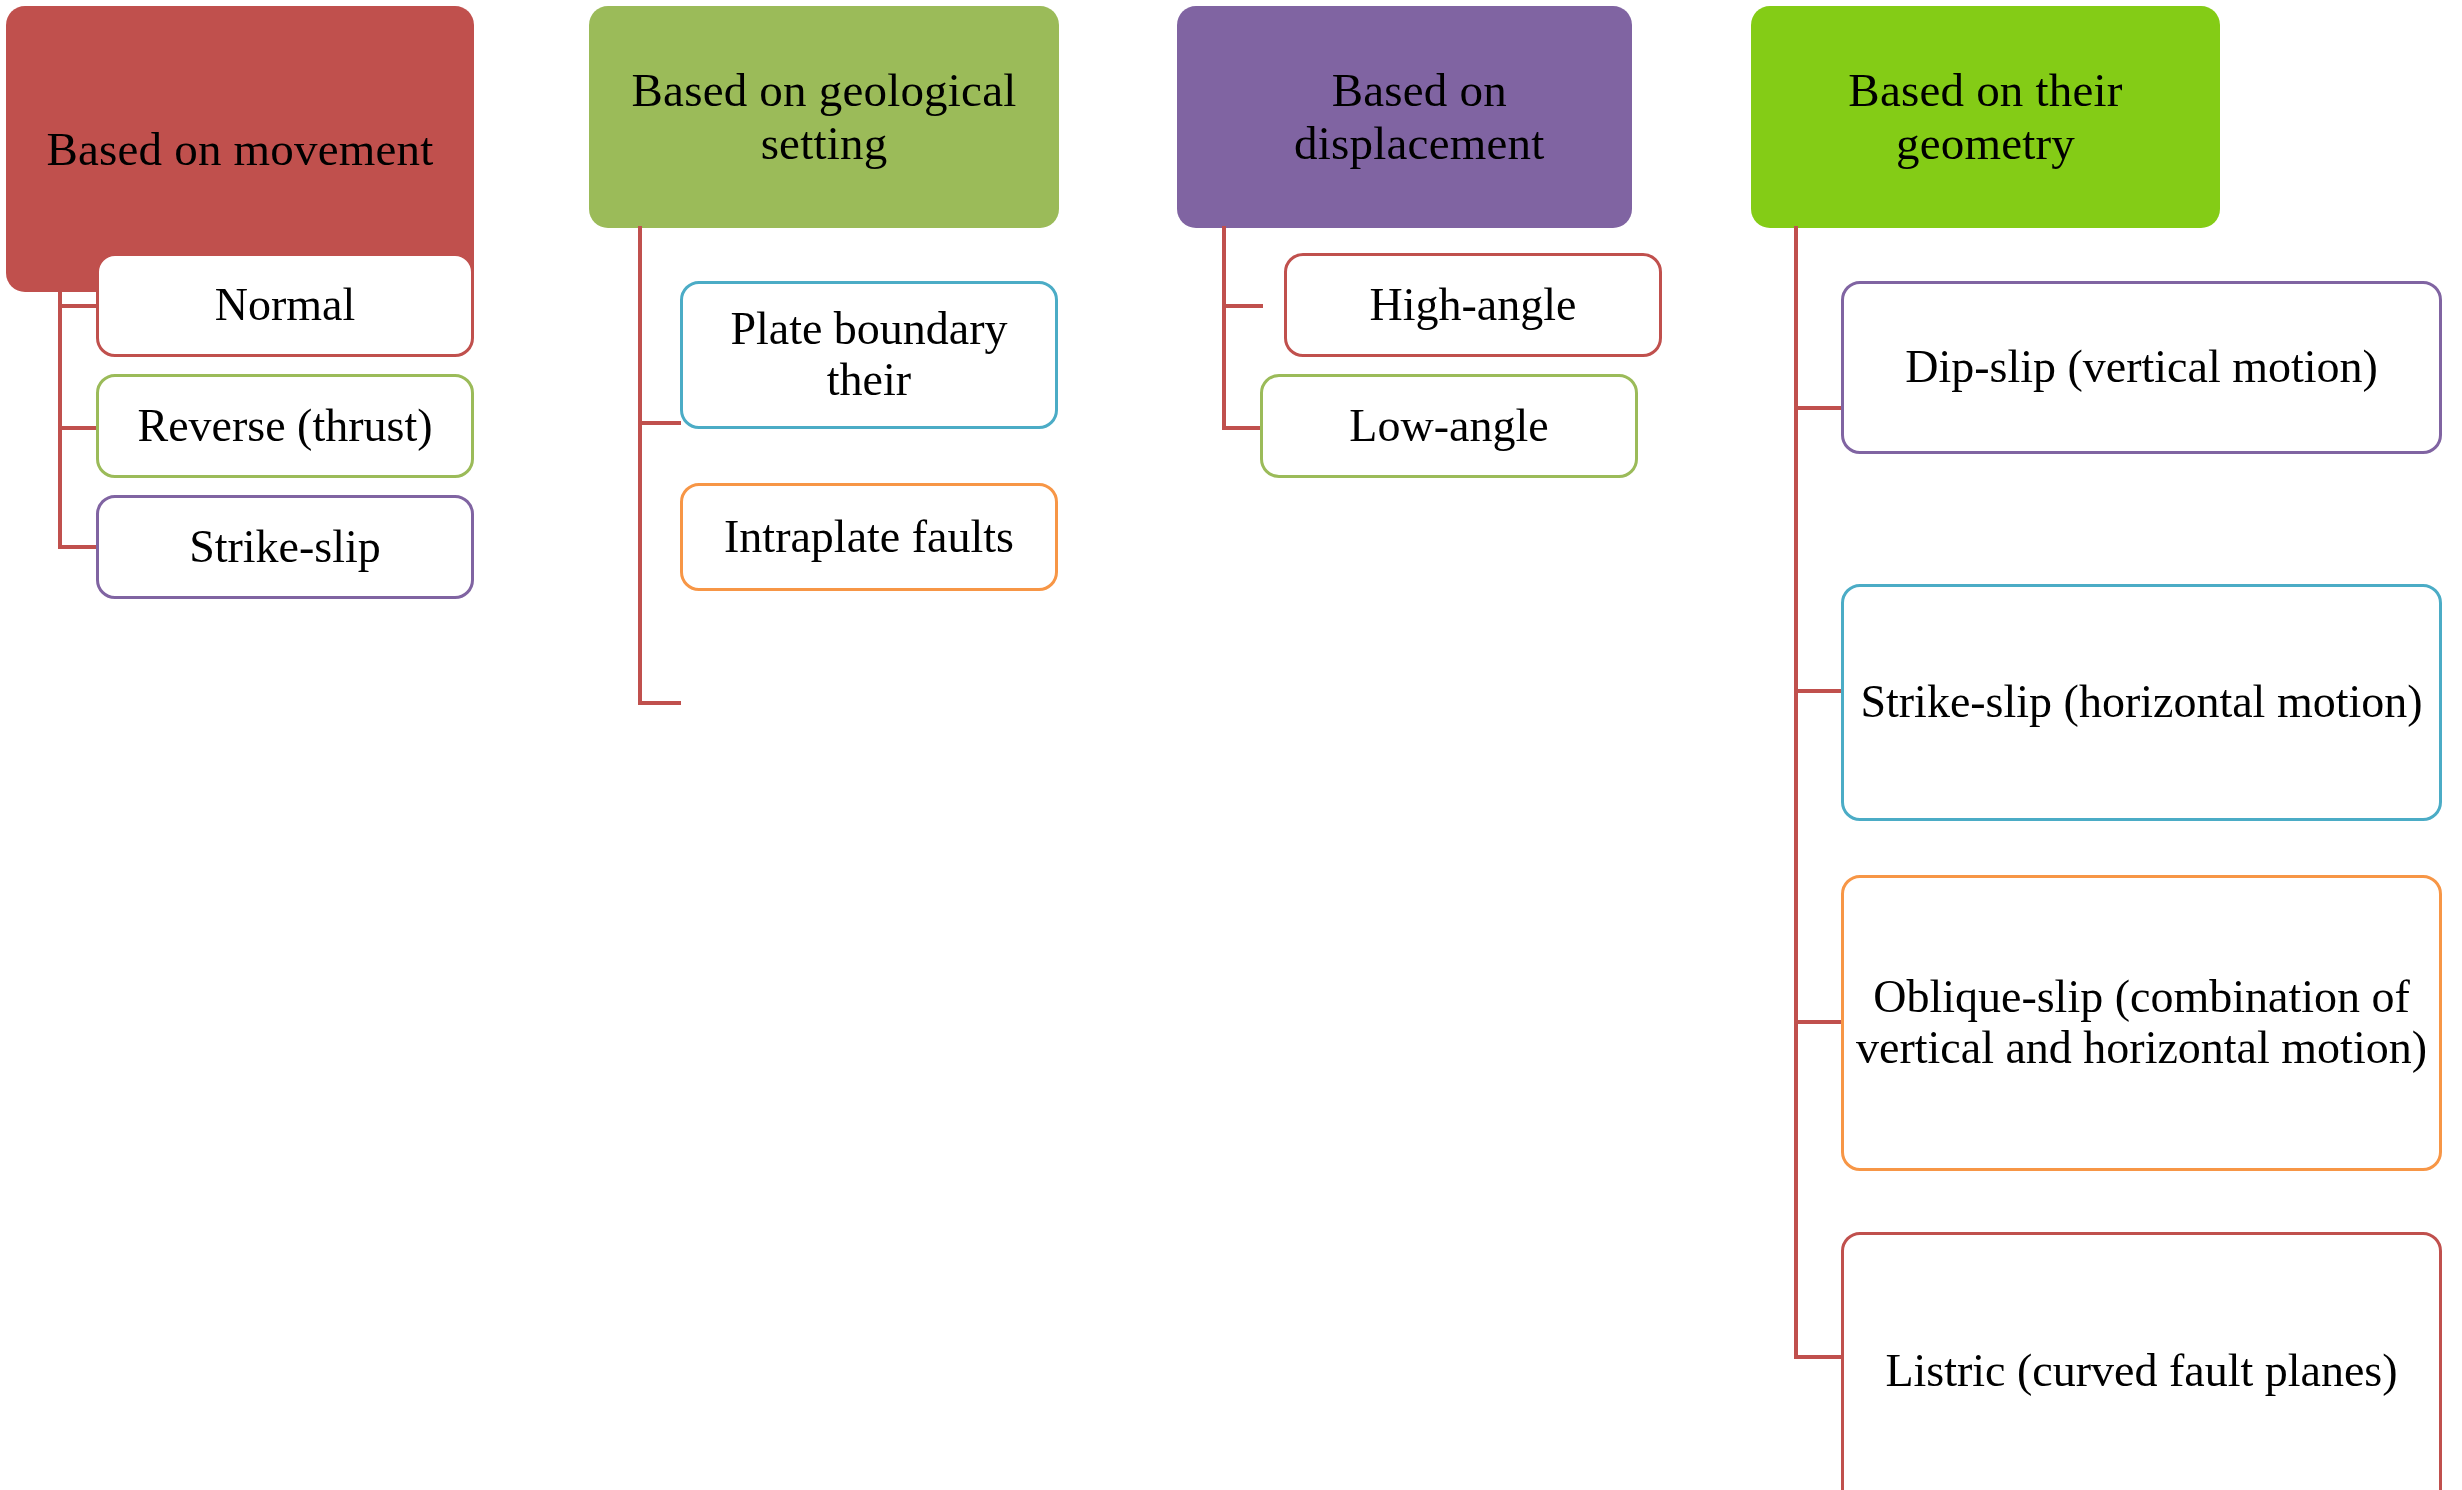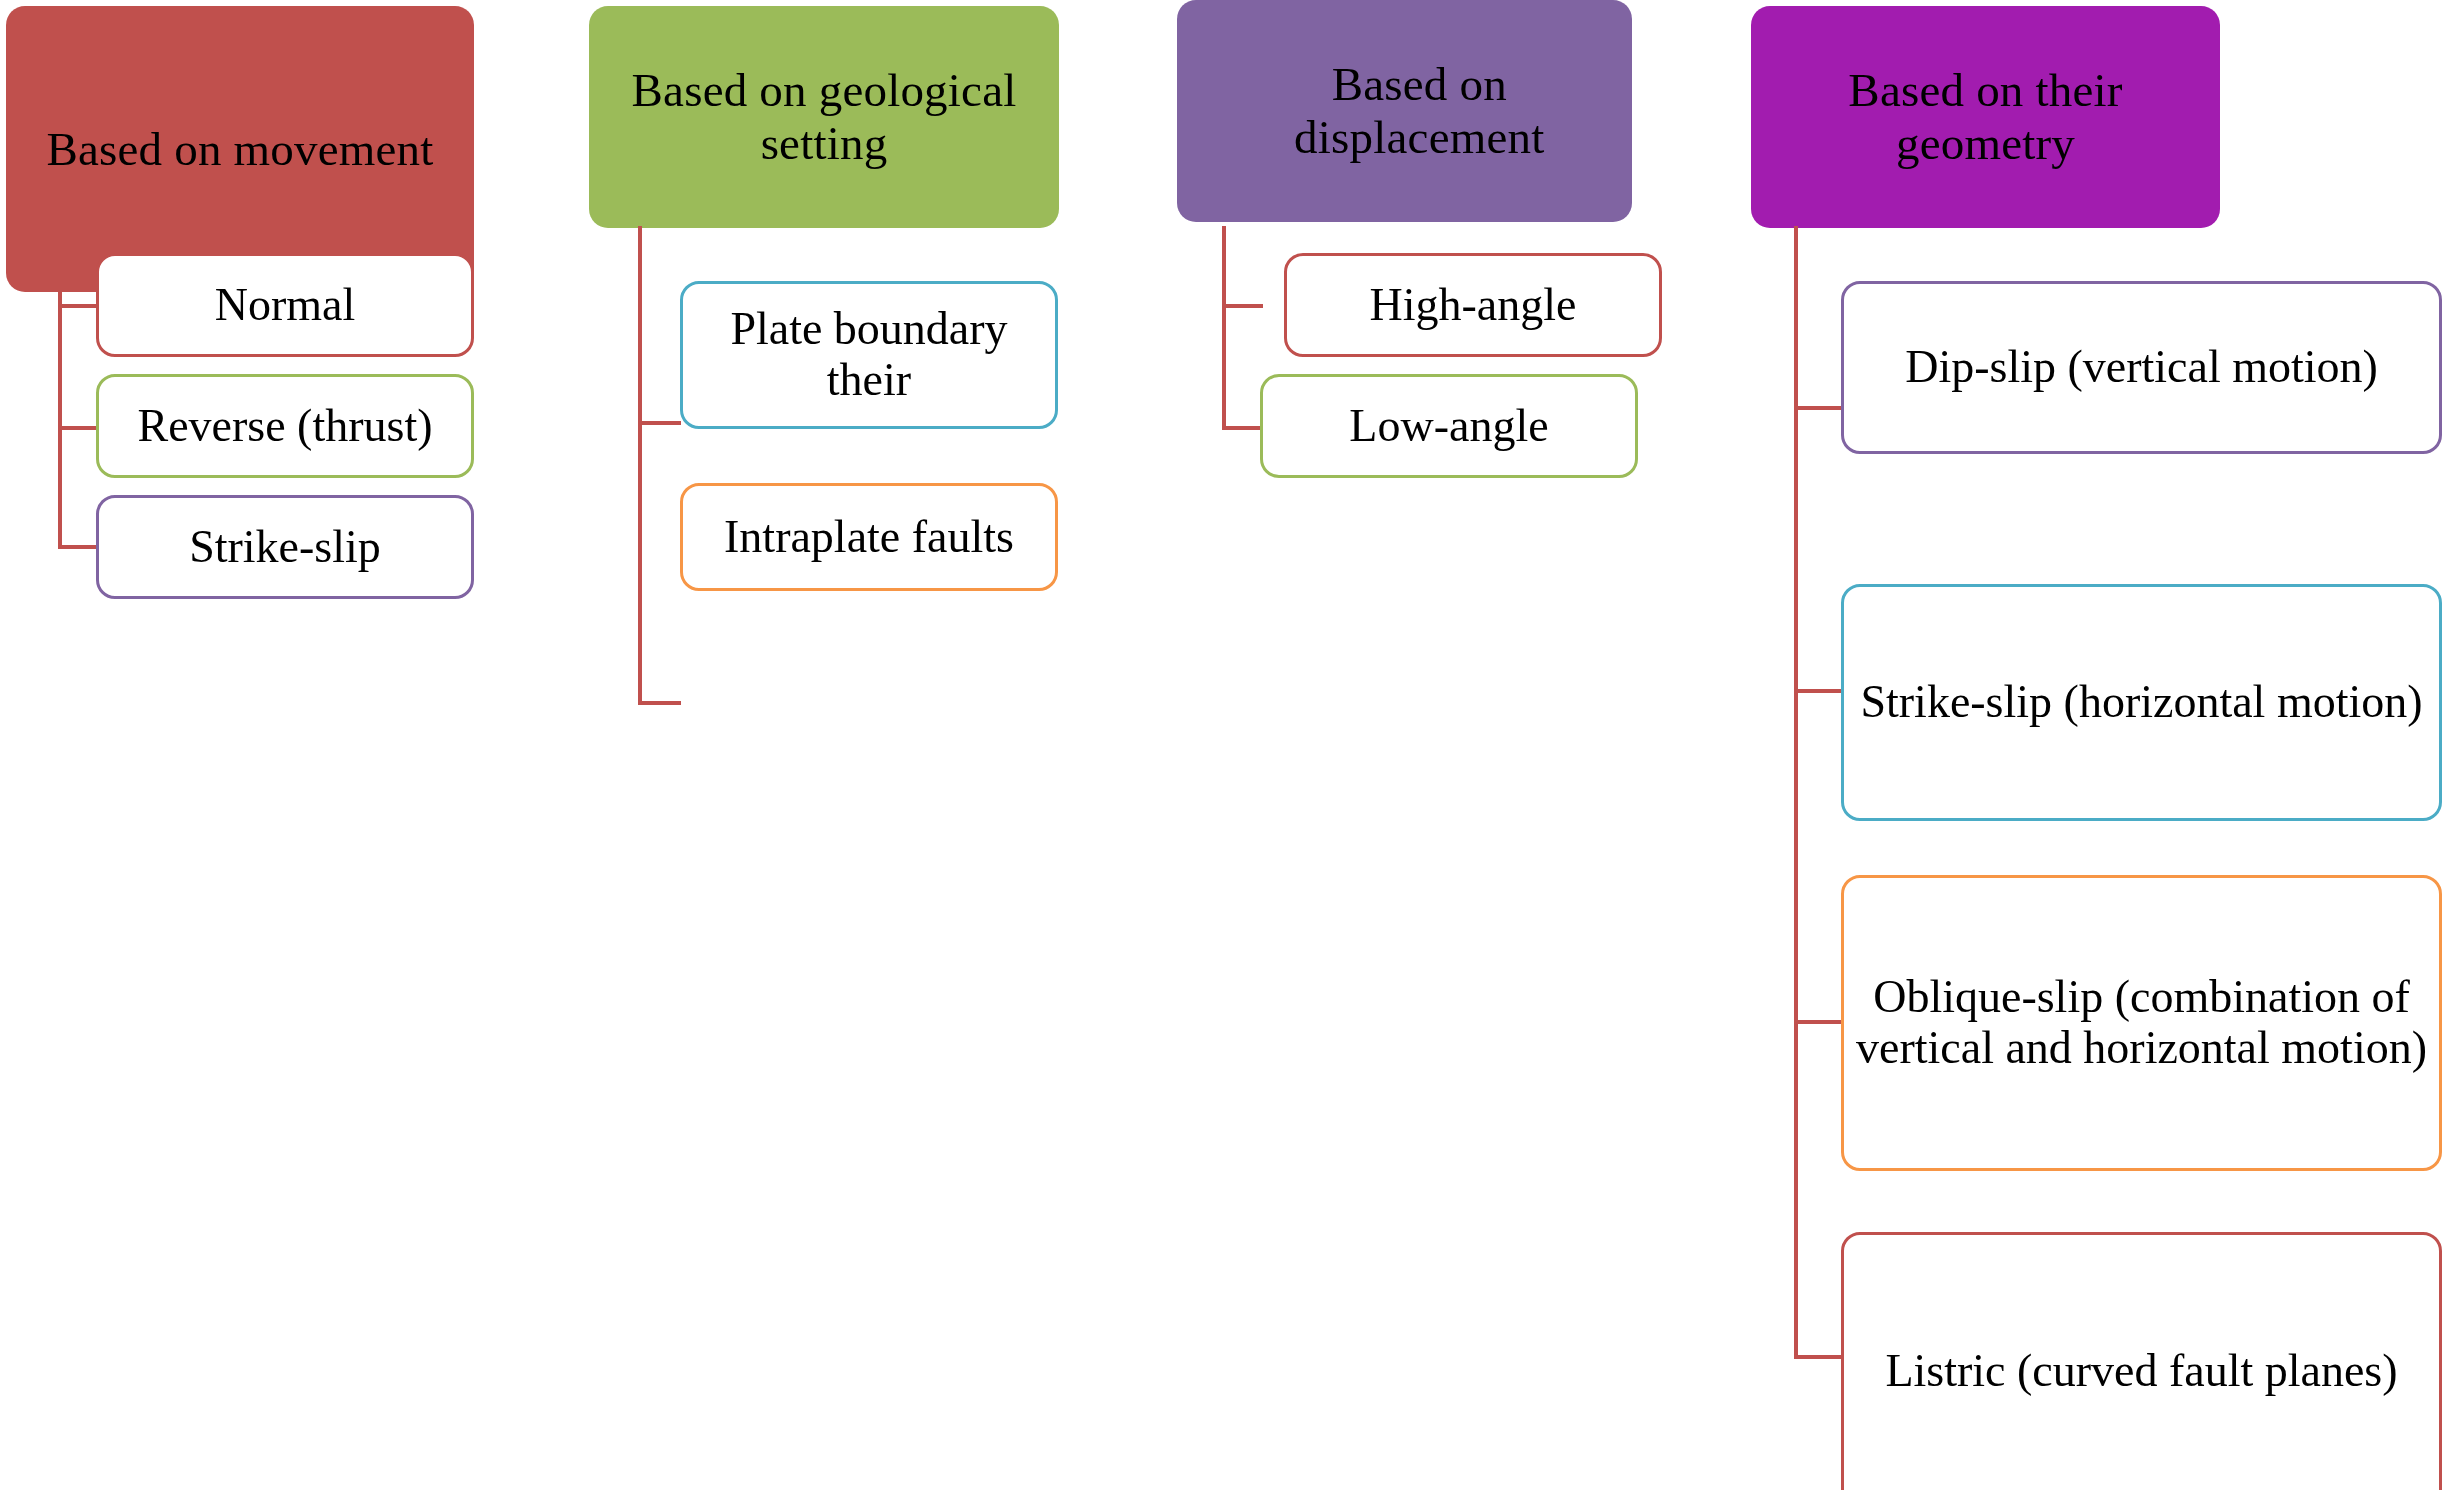--- a/index.html
+++ b/index.html
@@ -94,36 +94,36 @@
   <div class="conn-h" style="left:638px; top:421px; width:43px;"></div>
   <div class="conn-h" style="left:638px; top:701px; width:43px;"></div>
 
   <div class="leaf-box" style="left:680px; top:281px; width:378px; height:148px; border-color:#4BACC6;">
     <span>Plate boundary their</span>
   </div>
   <div class="leaf-box" style="left:680px; top:483px; width:378px; height:108px; border-color:#F79646;">
     <span>Intraplate faults</span>
   </div>
 
-  <div class="header-box" style="left:1177px; top:0; width:455px; height:222px; background:#8064A2;padding-left:40px;">
+  <div class="header-box" style="left:1177px; top:6px; width:455px; height:222px; background:#8064A2;padding-left:40px;">
     <span>Based on displacement</span>
   </div>
 
   <div class="conn-v" style="left:1222px; top:226px; height:204px;"></div>
   <div class="conn-h" style="left:1222px; top:304px; width:41px;"></div>
   <div class="conn-h" style="left:1222px; top:426px; width:41px;"></div>
 
   <div class="leaf-box" style="left:1260px; top:253px; width:378px; height:104px; border-color:#C0504D;margin-left:24px;">
     <span>High-angle</span>
   </div>
   <div class="leaf-box" style="left:1260px; top:374px; width:378px; height:104px; border-color:#9BBB59;">
     <span>Low-angle</span>
   </div>
 
-  <div class="header-box" style="left:1751px; top:6px; width:469px; height:222px; background:#a21caf;">
+  <div class="header-box" style="left:1751px; top:6px; width:469px; height:222px; background:#84cc16;">
     <span>Based on their geometry</span>
   </div>
 
   <div class="conn-v" style="left:1794px; top:226px; height:1133px;"></div>
   <div class="conn-h" style="left:1794px; top:406px; width:47px;"></div>
   <div class="conn-h" style="left:1794px; top:689px; width:47px;"></div>
   <div class="conn-h" style="left:1794px; top:1020px; width:47px;"></div>
   <div class="conn-h" style="left:1794px; top:1355px; width:47px;"></div>
 
   <div class="leaf-box" style="left:1841px; top:281px; width:601px; height:173px; border-color:#8064A2;">

